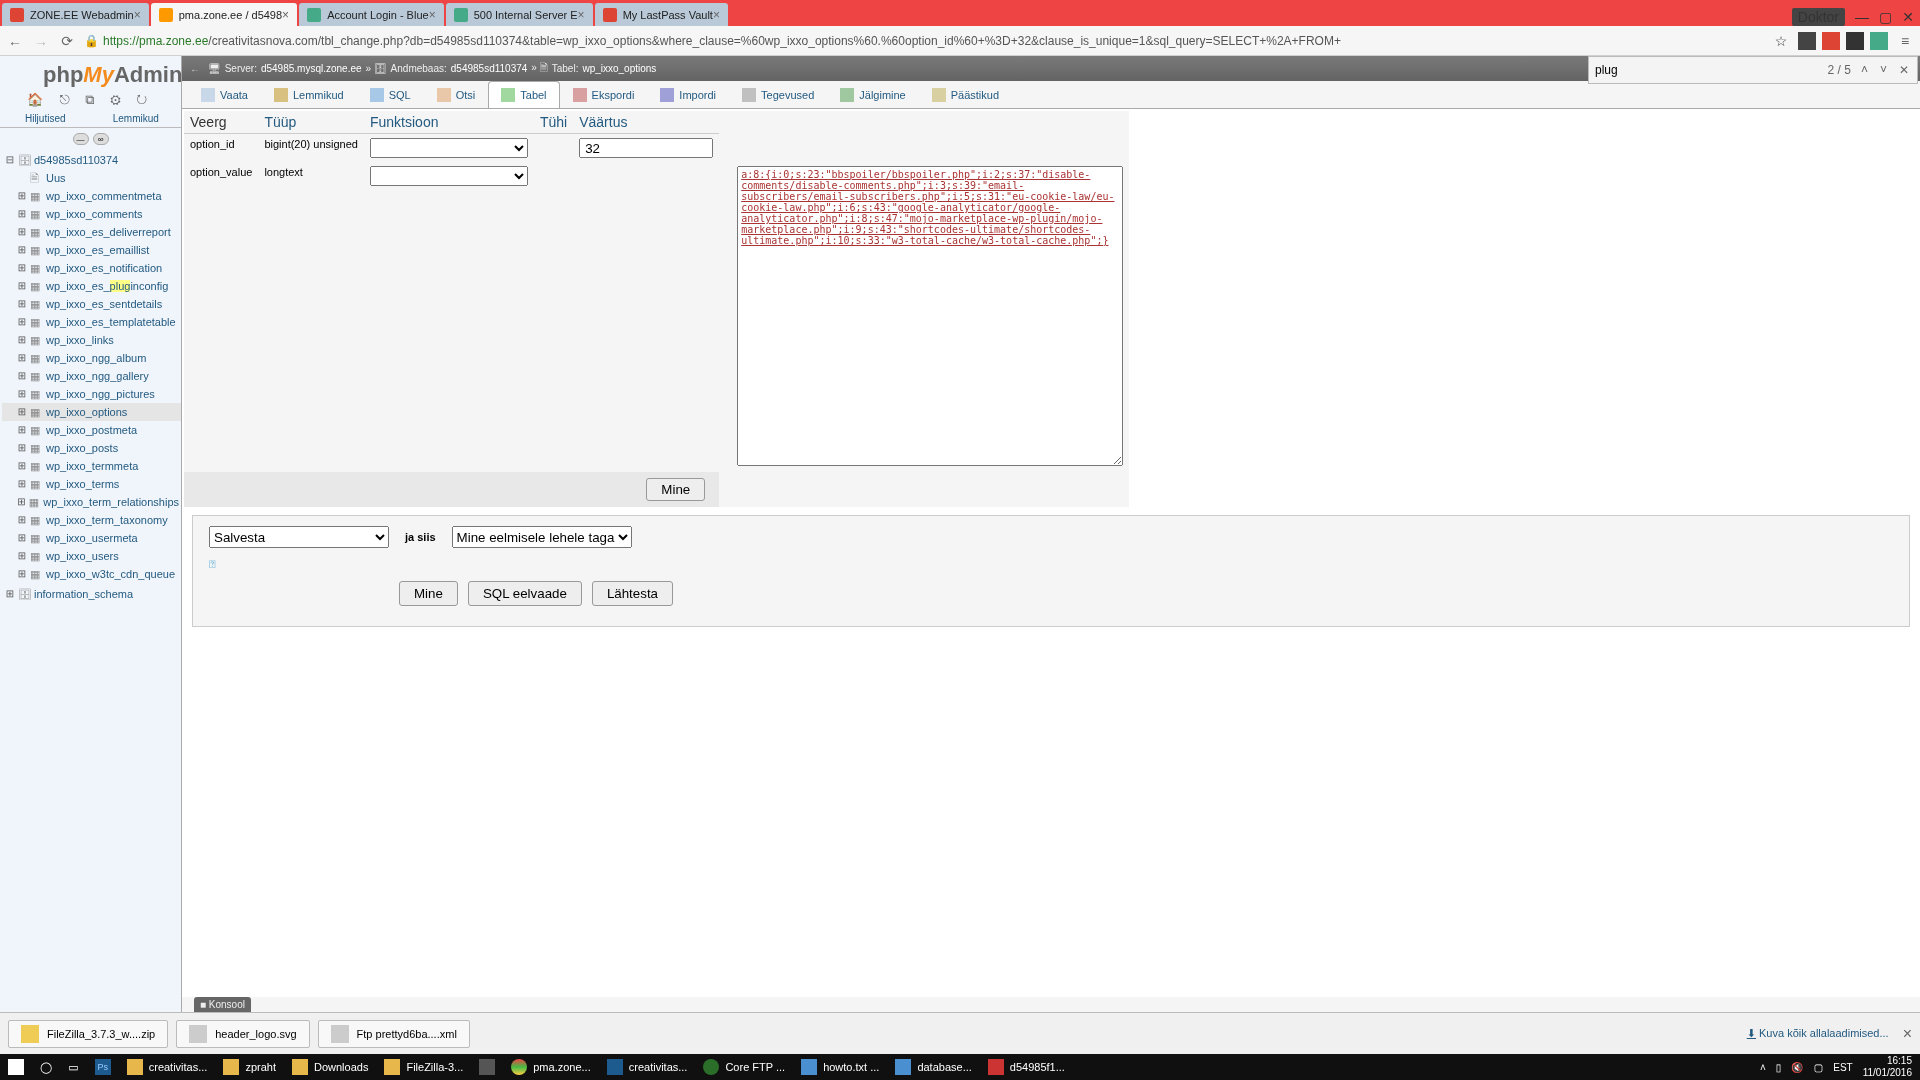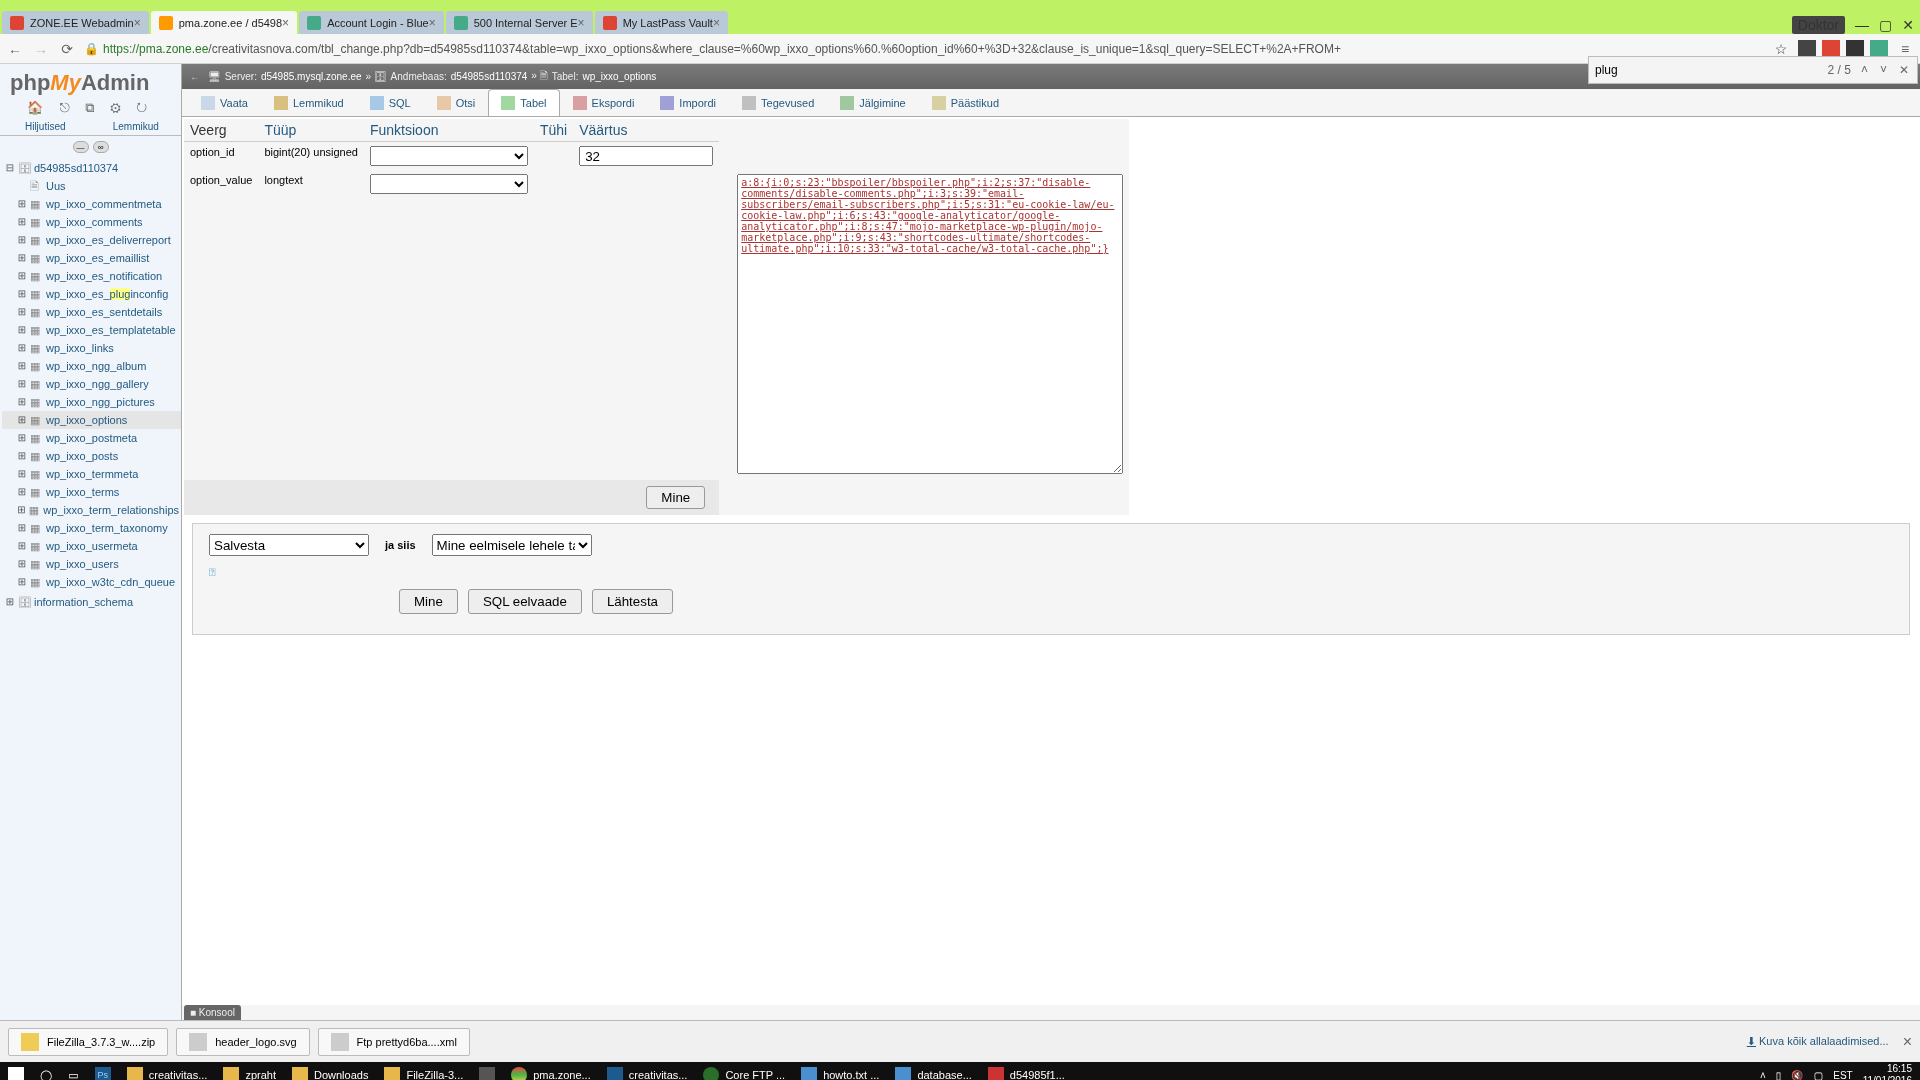--- a/index.html
+++ b/index.html
@@ -1,19 +1,19 @@
 <!DOCTYPE html>
 <html><head>
 <meta charset="utf-8">
 <style>
 * { margin:0; padding:0; box-sizing:border-box; font-family:"Segoe UI",Tahoma,sans-serif; }
 body { background:#fff; font-size:11px; overflow:hidden; width:1920px; height:1080px; position:relative; }
 
 
-.tabbar { height:34px; background:#bef264; display:flex; align-items:flex-end; padding-left:2px;justify-content:flex-end; }
+.tabbar { height:26px; background:#ef4444; display:flex; align-items:flex-end; padding-left:2px;justify-content:flex-end; }
 .tab { height:23px; background:#b9c9d8; display:flex; align-items:center; padding:0 8px; margin-right:2px; font-size:11px; color:#222; border-radius:3px 3px 0 0; min-width:120px; max-width:200px; position:relative; }
 .tab.active { background:#f6f6f6; }
 .tab .favicon { width:14px; height:14px; margin-right:6px; display:inline-block; background:#ccc; border-radius:2px; }
 .tab .favicon.z { background:#d43; }
 .tab .favicon.pma { background:#f90; }
 .tab .favicon.grid { background:#4a8; }
 .tab .favicon.lp { background:#d43; }
 .tab .tabclose { margin-left:auto; font-size:12px; color:#666; }
 .tabbar .chrome-right { margin-left:auto; display:flex; align-items:center; gap:10px; padding-right:6px; }
 .tabbar .chrome-right span { font-size:14px; color:#333; }
@@ -33,21 +33,21 @@
 
 .findbar { position:absolute; top:56px; right:2px; height:28px; background:#f4f4f4; border:1px solid #bbb; display:flex; align-items:center; padding:0 6px; gap:8px; font-size:12px; z-index:50; width:330px; }
 .findbar input { flex:1; border:none; background:transparent; font-size:12px; outline:none; }
 .findbar .cnt { color:#666; }
 .findbar .fbtn { color:#666; cursor:pointer; padding:0 2px; }
 
 
 .main { display:flex; height:calc(100% - 56px - 42px - 26px); }
 .sidebar { width:182px; background:#f0f5fb; border-right:1px solid #aaa; display:flex; flex-direction:column; }
 .logo { padding:6px 10px 2px; font-size:22px; font-weight:bold; font-family:Verdana,sans-serif; }
-.logo .p1{color:#666;} .logo .p2{color:#f48b1f;font-style:italic;} .logo .p3{color:#666;}
+.logo .p1{color:#666;margin-left:33px;} .logo .p2{color:#f48b1f;font-style:italic;} .logo .p3{color:#666;}
 .side-icons { text-align:center; padding:2px; font-size:13px; color:#666; letter-spacing:6px; }
 .side-tabs { display:flex; border-bottom:1px solid #bbb; font-size:10px; }
 .side-tabs span { flex:1; text-align:center; padding:3px; color:#235a81; }
 .side-widgets { text-align:center; padding:4px; }
 .side-widgets span { display:inline-block; background:#ddd; border:1px solid #aaa; border-radius:8px; width:16px; height:12px; margin:0 2px; font-size:8px; line-height:11px; }
 .tree { flex:1; overflow:auto; padding:2px 0 2px 2px; font-size:11px; }
 .tree-item { display:flex; align-items:center; gap:2px; padding:1px 2px; line-height:16px; color:#333; white-space:nowrap; }
 .tree-item.db { font-weight:normal; }
 .tree-item .tog { width:12px; text-align:center; color:#555; font-size:10px; }
 .tree-item .dbicon { width:14px; color:#888; }
@@ -75,25 +75,25 @@
 table.edit td { padding:4px 6px; vertical-align:top; font-size:11px;margin-top:32px; }
 table.edit tr.r0 { background:#f5f5f5; }
 table.edit tr.r1 { background:#e8e8e8; }
 select.func { width:158px; height:20px; }
 input.txt { width:134px; height:20px; padding:1px 4px; }
 textarea.sm { width:204px; height:30px; font-family:monospace; font-size:10px; padding:2px 3px; resize:both; }
 textarea.lg { width:386px; height:300px; font-family:monospace; font-size:10px; padding:2px 3px; color:#a33; text-decoration:underline; resize:both; white-space:pre-wrap; }
 .gobtn { padding:3px 14px; background:#eee; border:1px solid #999; border-radius:3px; cursor:pointer; }
 
 .savebox { margin:8px; border:1px solid #ccc; background:#f5f5f5; padding:10px 16px; }
-.savebox select { width:160px; height:22px; }
+.savebox select { width:180px; height:22px; }
 .savebox .row { display:flex; align-items:center; gap:16px; margin-bottom:10px; }
 .savebox button { padding:4px 14px; background:#eee; border:1px solid #999; border-radius:3px; cursor:pointer; }
 
-.console { background:#666; color:#eee; font-size:10px; padding:2px 6px; display:inline-block; margin-left:2px; border-radius:3px 3px 0 0; }
+.console { background:#666; color:#eee; font-size:10px; padding:2px 6px; display:inline-block; margin-left:12px; border-radius:3px 3px 0 0; }
 .console::before { content:"■ "; }
 
 
 .dlshelf { height:42px; background:#f0f0f0; border-top:1px solid #bbb; display:flex; align-items:center; padding:0 8px; }
 .dl { display:flex; align-items:center; gap:8px; padding:4px 12px; border:1px solid #bbb; background:#f8f8f8; margin-right:8px; font-size:11px; border-radius:2px; }
 .dl .di { width:18px; height:18px; background:#ccc; display:inline-block; }
 .dlshelf .showall { margin-left:auto; color:#235a81; font-size:11px; }
 .dlshelf .xclose { margin-left:14px; color:#666; font-size:16px; }
 
 

